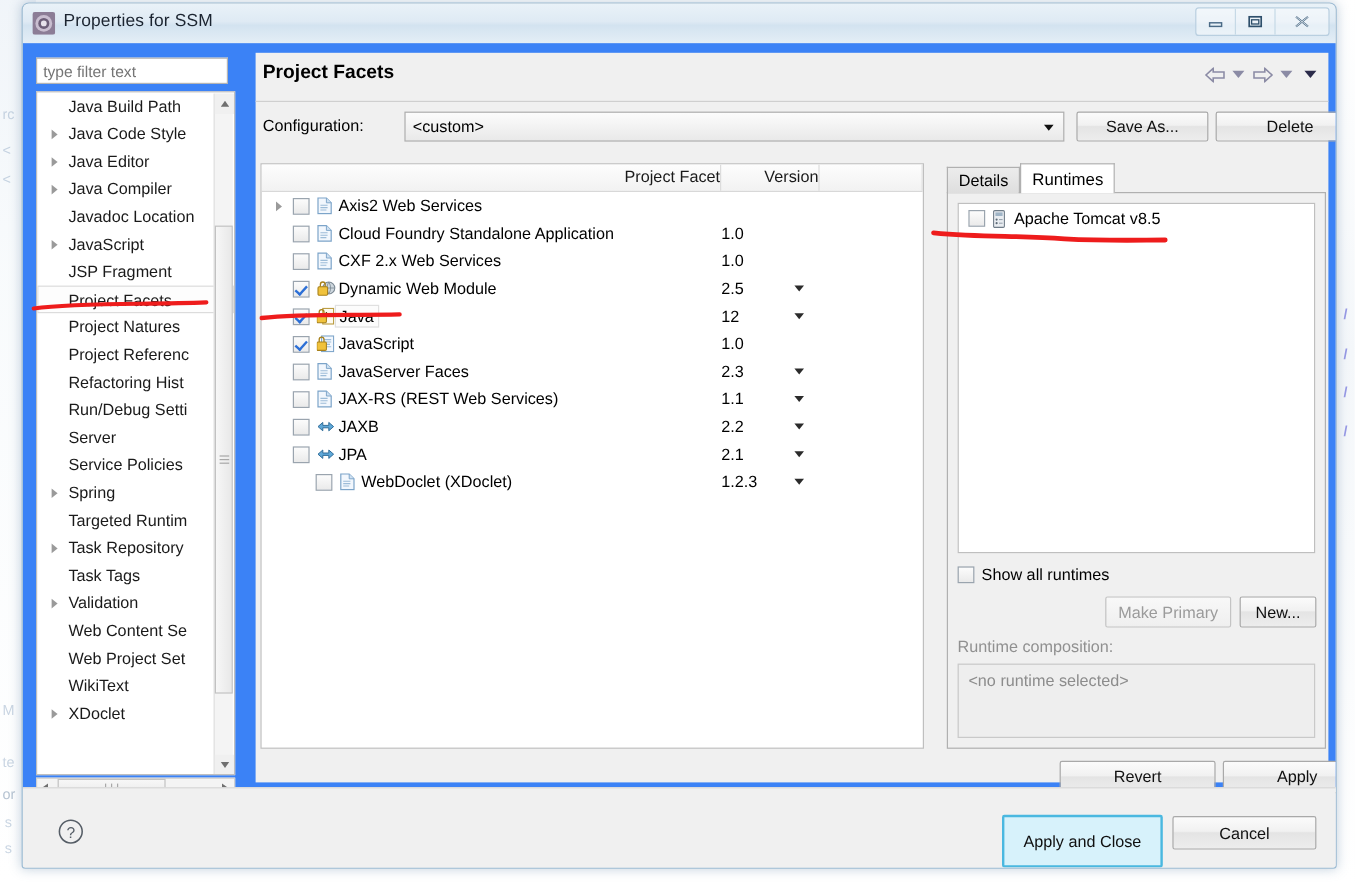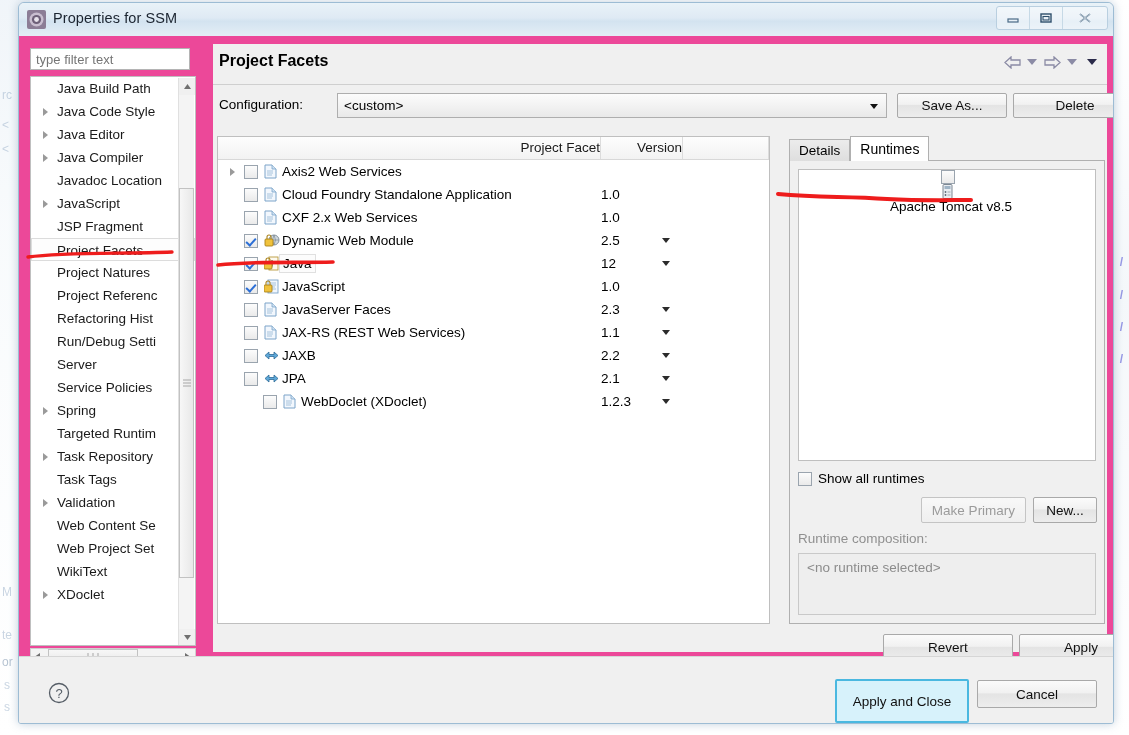--- a/index.html
+++ b/index.html
@@ -105,21 +105,21 @@
   }
   .win-btn:last-child { border-right: none; width: 44px; }
   .win-btn svg { display:block; }
 
   
   #dlg-body {
     position: absolute;
     left: 0; top: 33px;
     width: 1096px;
     height: 620px;
-    background: #ec4899;
+    background: #3b82f6;
     text-decoration: underline;
   }
 
   
   #navpane {
     position: absolute;
     left: 10px; top: 8px;
     width: 170px;
     height: 608px;
   }
@@ -472,21 +472,20 @@
     background: #fff;
     border: 1px solid #bfbfbf;
     box-sizing: border-box;
   }
   .rtrow {
     display: flex;
     align-items: center;
     height: 24px;
     padding-left: 8px;
     font-size: 13.5px;
-    flex-direction: column;
   }
   #show-all-row {
     position: absolute;
     left: 8px; top: 310px;
     display: flex;
     align-items: center;
     font-size: 13.5px;
   }
   #btn-makeprimary {
     position: absolute;

